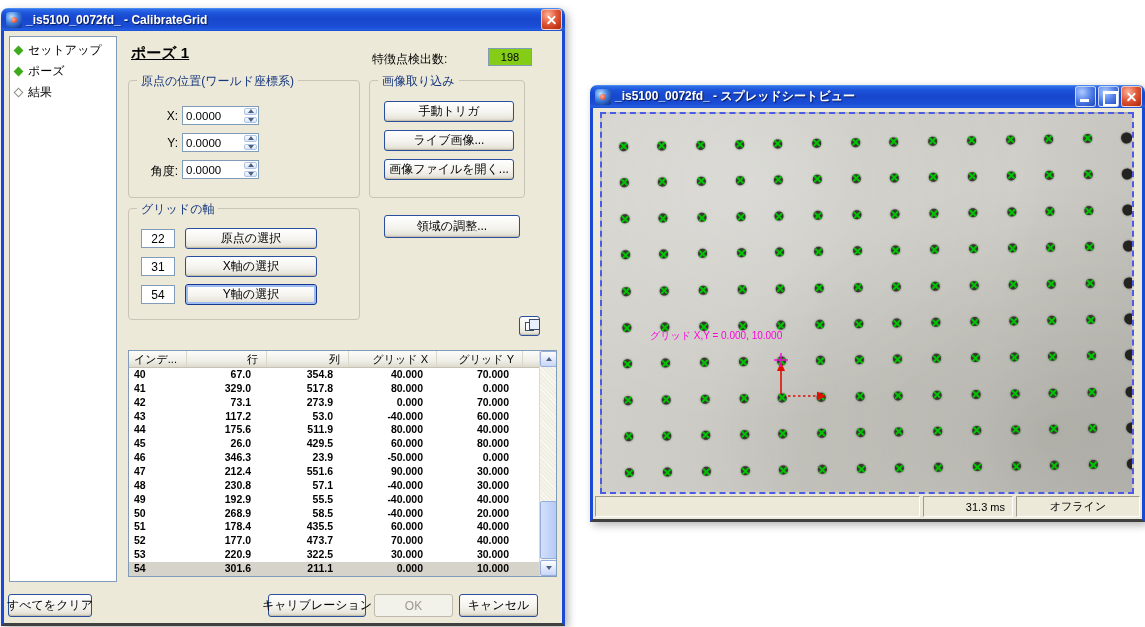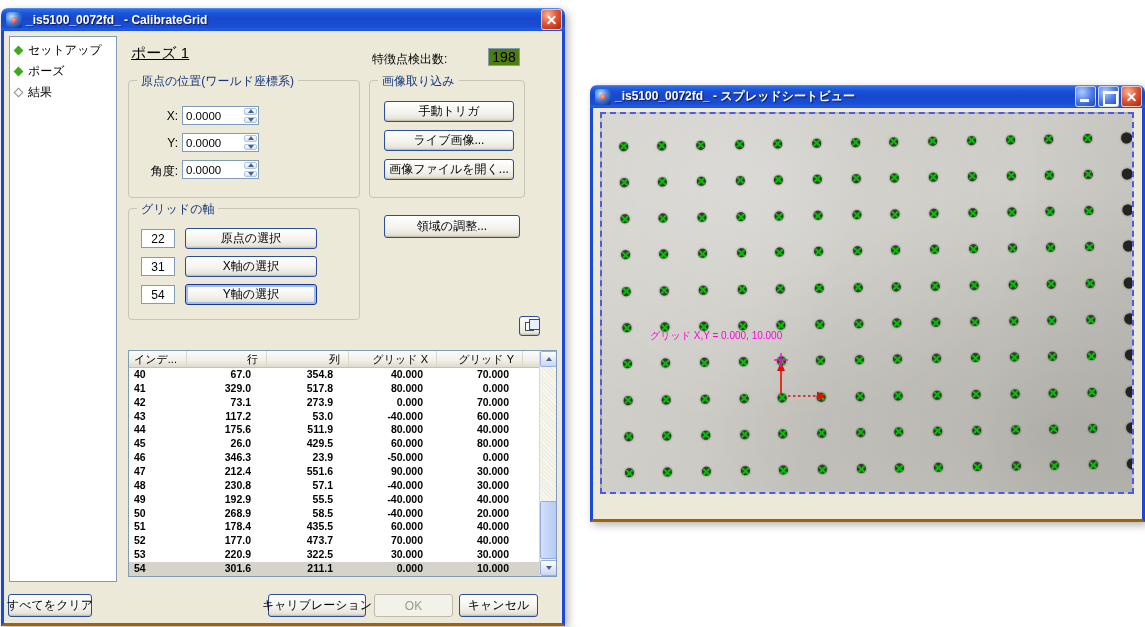--- a/index.html
+++ b/index.html
@@ -15,21 +15,21 @@
   .titlebar {
     height:23px; border-radius:7px 7px 0 0; display:flex; align-items:center; padding:0 3px 0 5px;
     background:linear-gradient(to bottom,#5A9BF8 0%,#2E6FE8 6%,#1C54DB 22%,#1747CC 48%,#1A4ED6 82%,#2560E4 96%,#1A46C8 100%);
   }
   .title-text {
     color:#fff; font-weight:bold; font-size:12px; padding-left:4px; flex:1;
     text-shadow:1px 1px 1px rgba(0,0,30,.7); white-space:nowrap; overflow:hidden;
   }
   .win-body {
     position:relative; background:#ECE9D8; height:calc(100% - 23px);
-    border-left:3px solid #1A49D6; border-right:3px solid #1A49D6; border-bottom:3px solid #a16207;
+    border-left:3px solid #1A49D6; border-right:3px solid #1A49D6; border-bottom:3px solid #404040;
   }
   .app-icon {
     width:16px; height:16px; border-radius:3px; flex:none;
     background:radial-gradient(circle at 35% 30%, #BFE0FF 0%, #3E7EE0 45%, #12348F 90%);
     position:relative;
   }
   .app-icon::after {
     content:""; position:absolute; left:5px; top:5px; width:6px; height:6px; border-radius:50%;
     background:radial-gradient(circle at 35% 35%, #FFB199, #D62B10);
   }
@@ -63,23 +63,23 @@
     background:linear-gradient(to bottom,#FDFEFF,#D7E2F6); display:flex; align-items:center; justify-content:center; }
   .tri-up   { width:0; height:0; border:3px solid transparent; border-bottom:4px solid #4D6185; margin-top:-3px; }
   .tri-down { width:0; height:0; border:3px solid transparent; border-top:4px solid #4D6185; margin-bottom:-3px; }
 
   
   #calib-window { left:1px; top:8px; width:564px; height:618px; }
   .tree-box { position:absolute; left:5px; top:5px; width:108px; height:546px; background:#fff; border:1px solid #7F9DB9; padding:3px 2px; }
   .tree-item { display:flex; align-items:center; gap:6px; padding:2px 2px 2px 3px; font-size:12px; }
   .diamond { width:7px; height:7px; flex:none; transform:rotate(45deg); background:#3FAA1E; }
   .diamond.hollow { background:transparent; border:1px solid #8A8F85; }
-  .pose-heading { position:absolute; left:127px; top:13px; font-size:15px; font-weight:normal; text-decoration:underline; }
+  .pose-heading { position:absolute; left:127px; top:13px; font-size:15px; font-weight:bold; text-decoration:underline; }
   .feature-label { position:absolute; left:368px; top:20px; font-size:12px; }
-  .feature-value { position:absolute; left:484px; top:17px; width:32px; height:18px; background:#4d7c0f; border:1px solid #7F9DB9; font-size:14px; display:flex; align-items:center; justify-content:center; }
+  .feature-value { position:absolute; left:484px; top:17px; width:44px; height:18px; background:#84cc16; border:1px solid #7F9DB9; font-size:11px; display:flex; align-items:center; justify-content:center; }
 
   
   .points-table { position:absolute; left:124px; top:319px; width:429px; height:227px; background:#fff; border:1px solid #7F9DB9; overflow:hidden; }
   .thead { display:flex; height:17px; background:linear-gradient(to bottom,#FCFCFA 0%,#F0EFE8 60%,#DDDACD 100%); border-bottom:1px solid #C6C3B6; padding-right:17px; }
   .th { font-size:11px; line-height:16px; border-right:1px solid #D9D6CA; position:relative; }
   .trow { display:flex; height:13.87px;font-weight:bold; }
   .trow.selected { background:#D6D3CA; }
   .tcell { font-size:10.5px; line-height:13.5px; white-space:nowrap; overflow:hidden; }
   .c0 { width:58px; text-align:left;  padding-left:5px; }
   .c1 { width:80px; text-align:right; padding-right:16px; }
@@ -761,14 +761,19 @@
       <svg class="anno" viewBox="0 0 530 378">
         <line x1="179" y1="280" x2="179" y2="256" stroke="#E01000" stroke-width="1.6"></line>
         <polygon points="175,257 183,257 179,248" fill="#E01000"></polygon>
         <line x1="186" y1="282" x2="216" y2="282" stroke="#E01000" stroke-width="1.4" stroke-dasharray="2.5,2.5"></line>
         <polygon points="215,277.5 215,286.5 224,282" fill="#E01000"></polygon>
         <line x1="172" y1="246" x2="186" y2="246" stroke="#FF00DD" stroke-width="1.4"></line>
         <line x1="179" y1="239" x2="179" y2="253" stroke="#FF00DD" stroke-width="1.4"></line>
       </svg>
       <div class="grid-anno-label">グリッド X,Y = 0.000, 10.000</div>
     </div>
+    <div class="statusbar">
+      <div class="status-panel spacer"></div>
+      <div class="status-panel time">31.3 ms</div>
+      <div class="status-panel mode">オフライン</div>
+    </div>
   </div>
 </div>
 
 </body></html>

